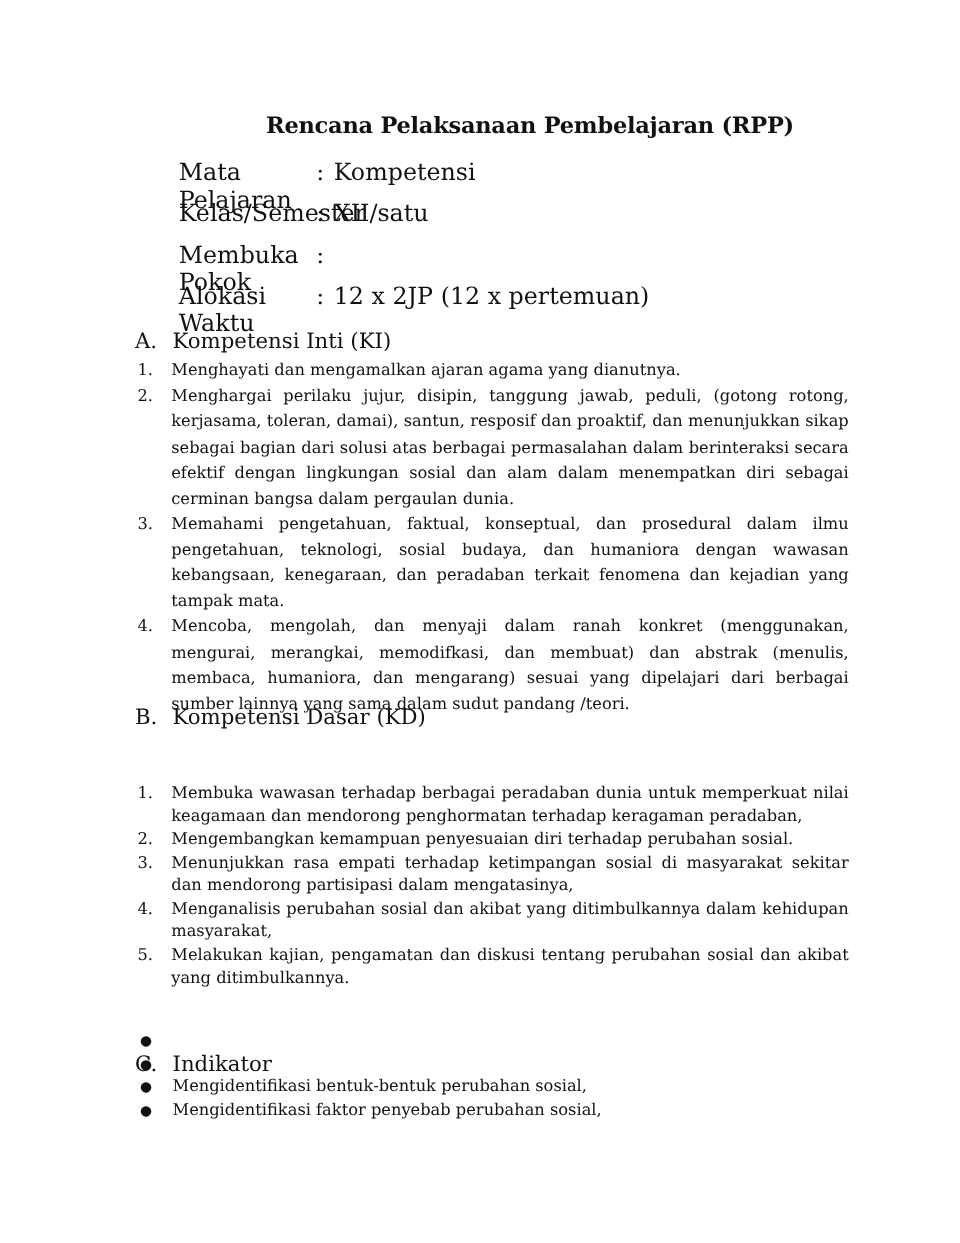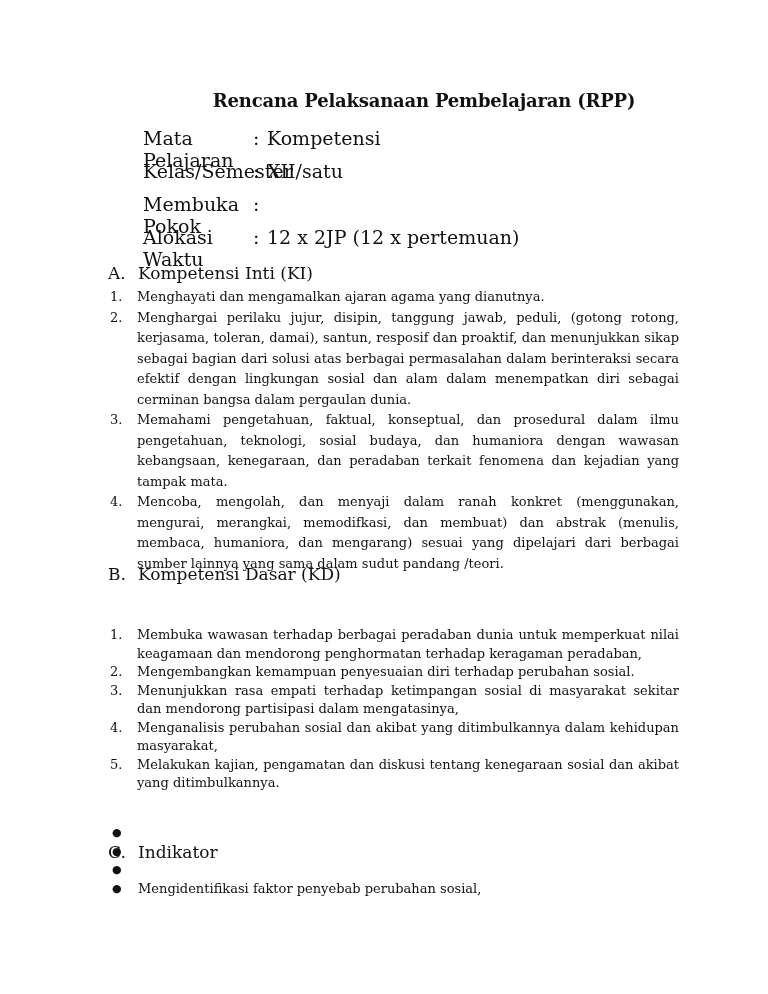--- a/index.html
+++ b/index.html
@@ -99,36 +99,37 @@
     <div class="item">
       <span class="num">3.</span>
       <span class="txt">Menunjukkan rasa empati terhadap ketimpangan sosial di masyarakat sekitar dan mendorong partisipasi dalam mengatasinya,</span>
     </div>
     <div class="item">
       <span class="num">4.</span>
       <span class="txt">Menganalisis perubahan sosial dan akibat yang ditimbulkannya dalam kehidupan masyarakat,</span>
     </div>
     <div class="item">
       <span class="num">5.</span>
-      <span class="txt">Melakukan kajian, pengamatan dan diskusi tentang kenegaraan sosial dan akibat yang ditimbulkannya.</span>
+      <span class="txt">Melakukan kajian, pengamatan dan diskusi tentang perubahan sosial dan akibat yang ditimbulkannya.</span>
     </div>
   </div>
 
   <div class="section-head" style="top:842px;">
     <span class="letter">C.</span><span>Indikator</span>
   </div>
   <div class="bullets" style="top:824px;">
     <div class="item">
       <span class="dot">●</span>
     </div>
     <div class="item">
       <span class="dot">●</span>
     </div>
     <div class="item">
       <span class="dot">●</span>
+      <span>Mengidentifikasi bentuk-bentuk perubahan sosial,</span>
     </div>
     <div class="item">
       <span class="dot">●</span>
       <span>Mengidentifikasi faktor penyebab perubahan sosial,</span>
     </div>
   </div>
 
 </div>
 
 </body></html>

